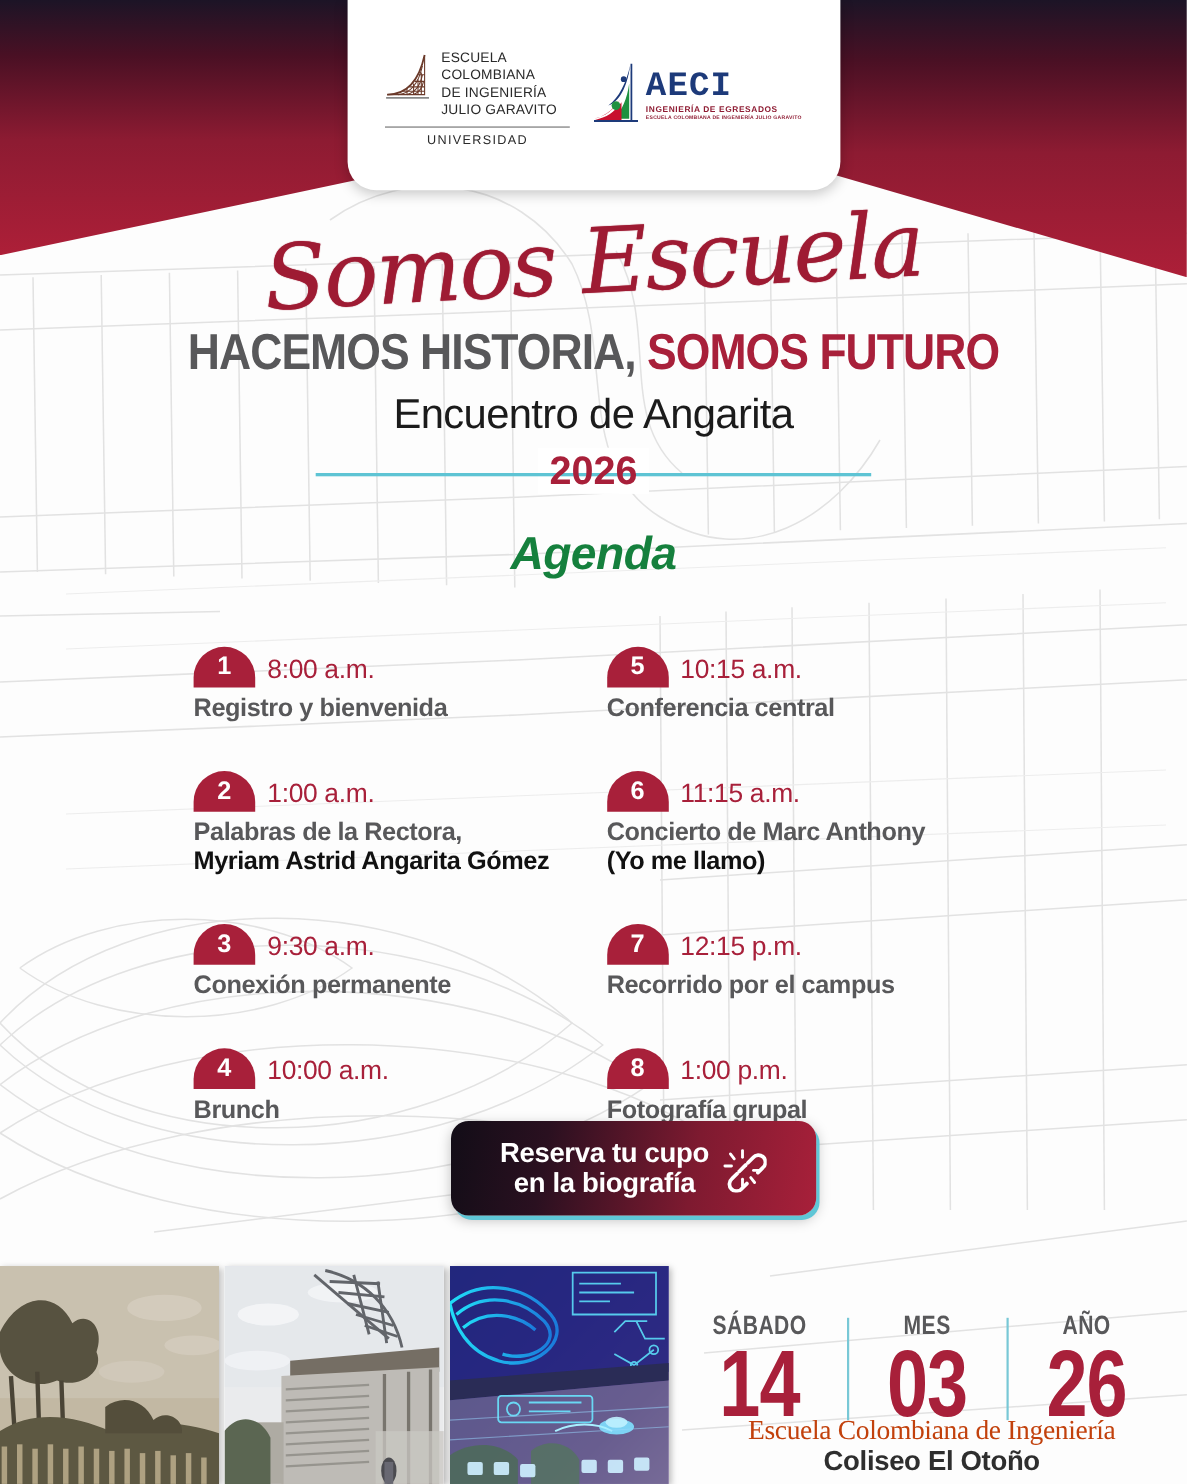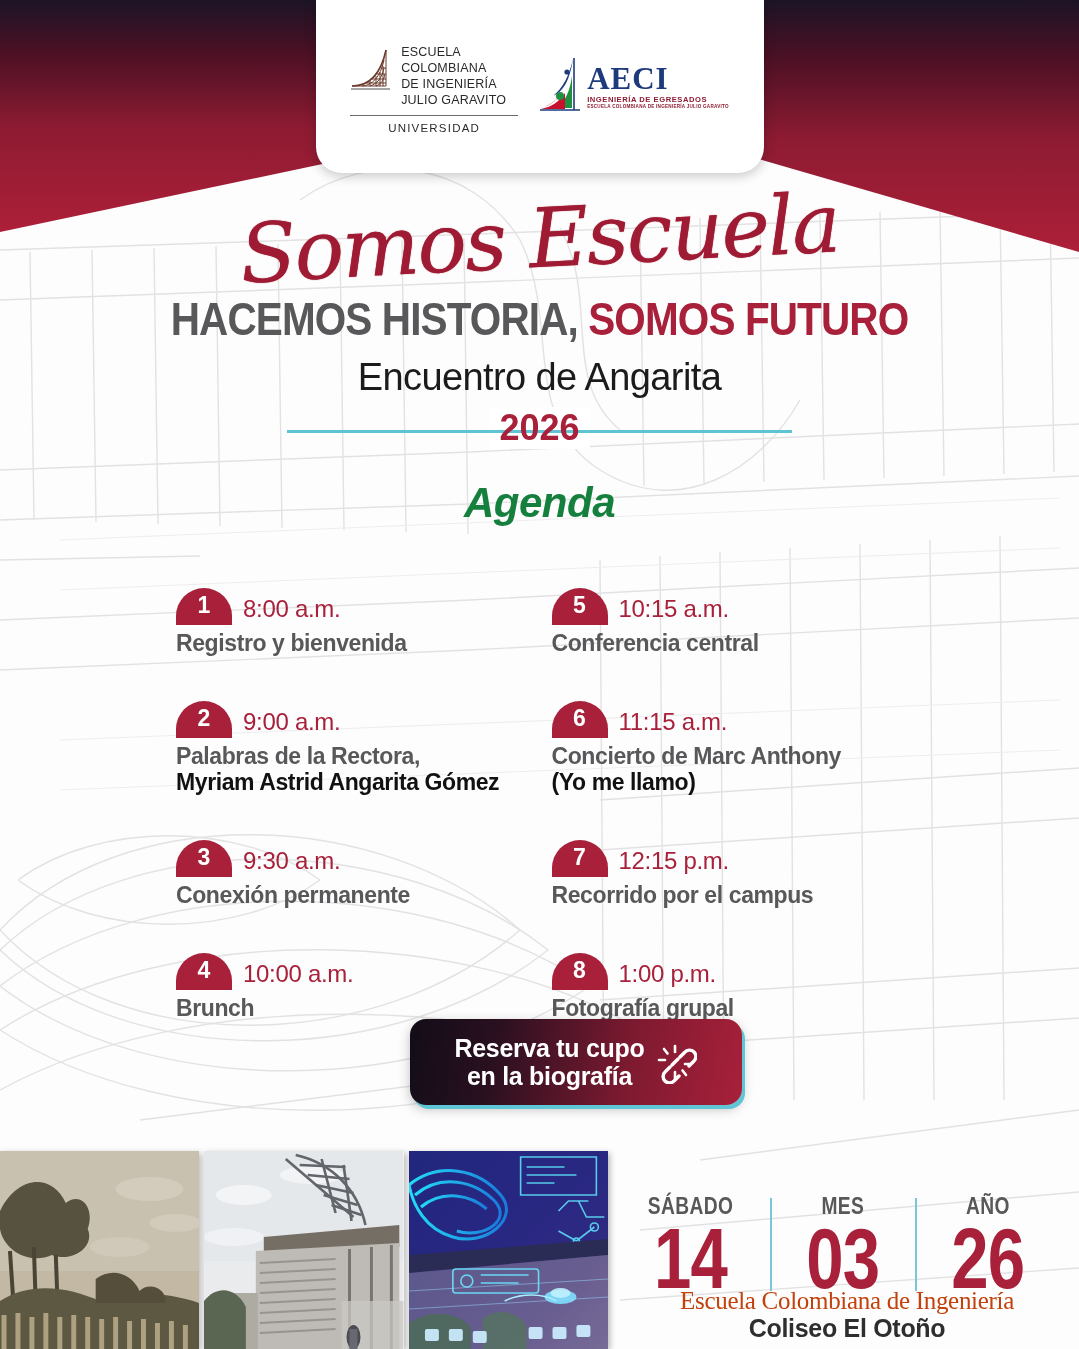--- a/index.html
+++ b/index.html
@@ -43,21 +43,21 @@
   .eci-text{font-size:12.5px;line-height:1.28;color:#2a2a2a;letter-spacing:.2px;
             font-family:"Liberation Sans",sans-serif;white-space:nowrap;}
   .eci-text span{display:block;}
   .eci-rule{height:1px;background:#6d6d6d;margin:7px 0 6px 0;}
   .eci-univ{font-size:11.5px;letter-spacing:1.2px;color:#2a2a2a;text-align:center;}
   .eci-block{width:168px;}
   .aeci-logo{display:flex;align-items:center;gap:5px;}
   .aeci-mark{width:46px;height:62px;flex:0 0 auto;}
   .aeci-txt{line-height:1;}
   .aeci-main{font-size:31px;font-weight:bold;color:#1d3a7a;letter-spacing:1px;
-             font-family:Liberation Serif, serif;}
+             font-family:Liberation Mono, monospace;}
   .aeci-sub1{font-size:7.6px;font-weight:bold;color:#8e1b32;letter-spacing:.55px;margin-top:2px;}
   .aeci-sub2{font-size:4.6px;font-weight:bold;color:#8e1b32;letter-spacing:.25px;margin-top:1px;}
 
   
   .headline{position:absolute;left:0;right:0;top:198px;z-index:5;text-align:center;}
   .script{
     font-family:"DejaVu Serif", serif;
     font-style:italic;font-size:82px;color:#9e1b33;line-height:1;
     letter-spacing:-2px;transform:rotate(-3deg);
     text-shadow:0 0 1px #9e1b33;
@@ -279,21 +279,21 @@
       <div class="item">
         <div class="item-top">
           <div class="badge">1</div>
           <div class="time">8:00 a.m.</div>
         </div>
         <div class="desc">Registro y bienvenida</div>
       </div>
       <div class="item">
         <div class="item-top">
           <div class="badge">2</div>
-          <div class="time">9:00 a.m.</div>
+          <div class="time">1:00 a.m.</div>
         </div>
         <div class="desc">
           <span>Palabras de la Rectora,</span>
           <span class="hl">Myriam Astrid Angarita Gómez</span>
         </div>
       </div>
       <div class="item">
         <div class="item-top">
           <div class="badge">3</div>
           <div class="time">9:30 a.m.</div>

